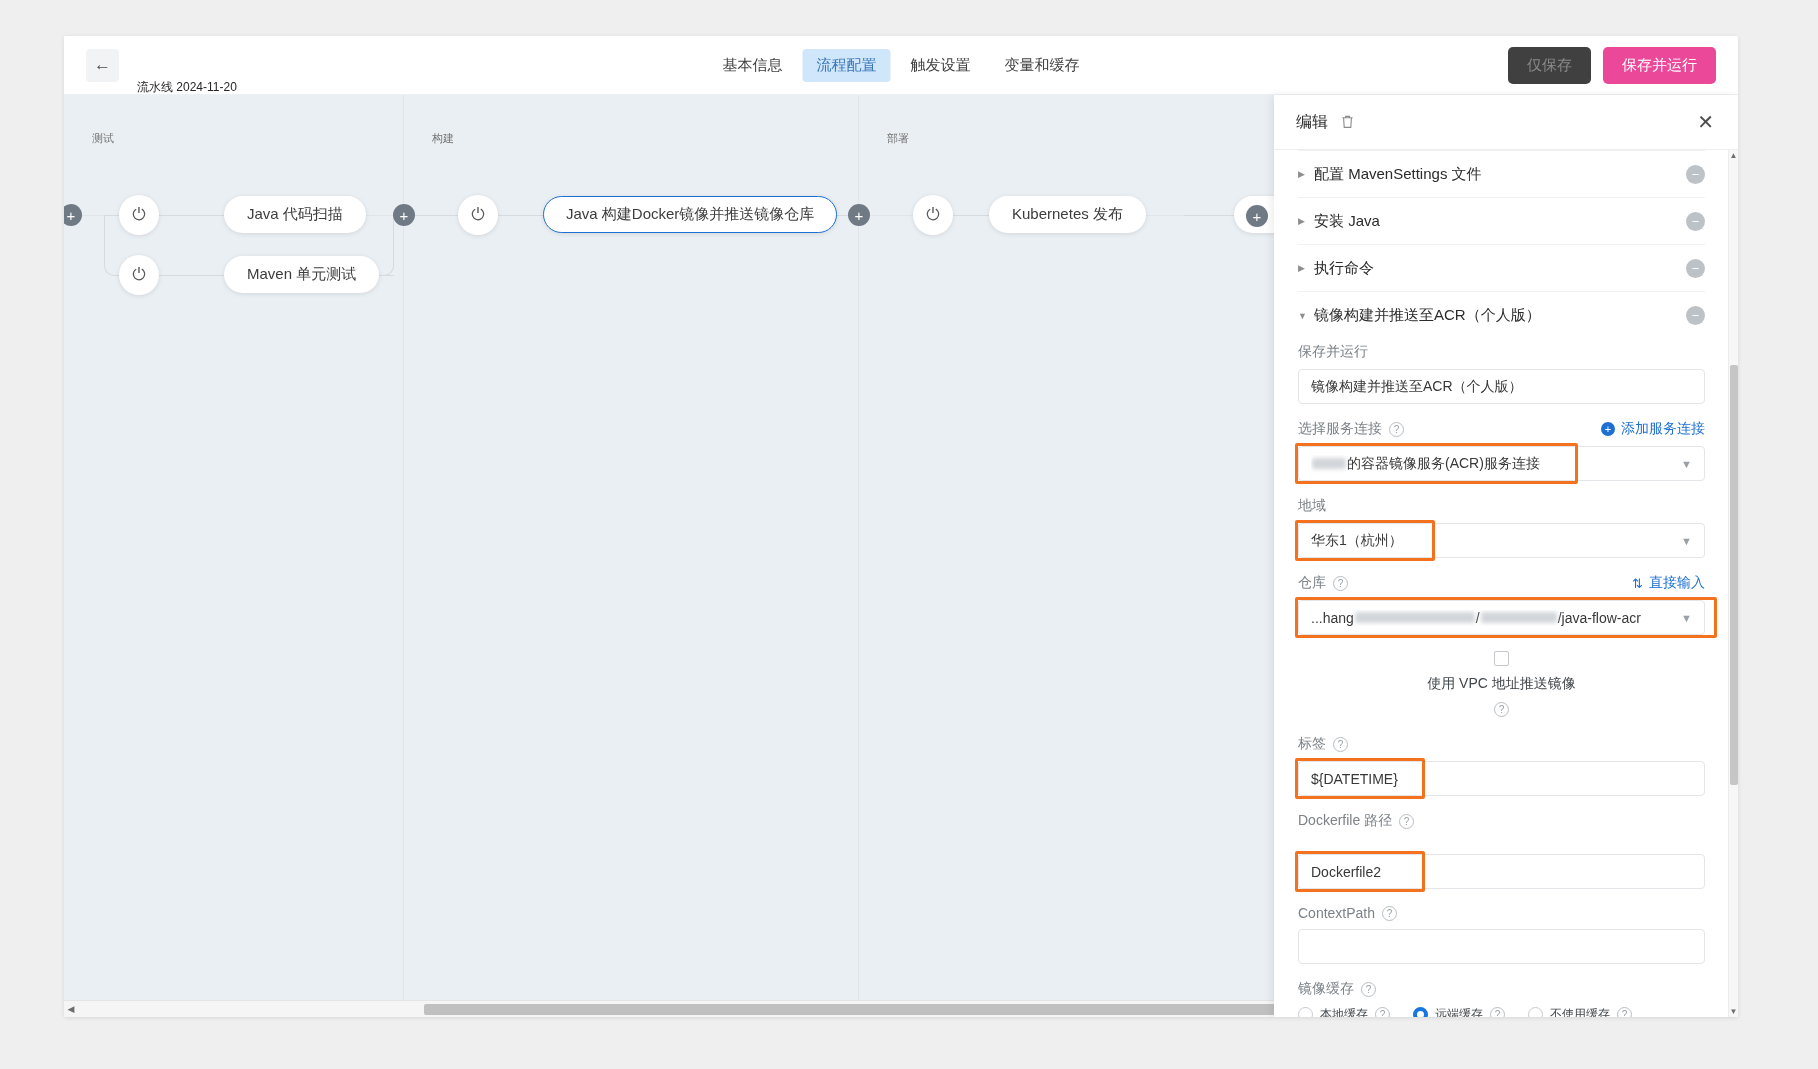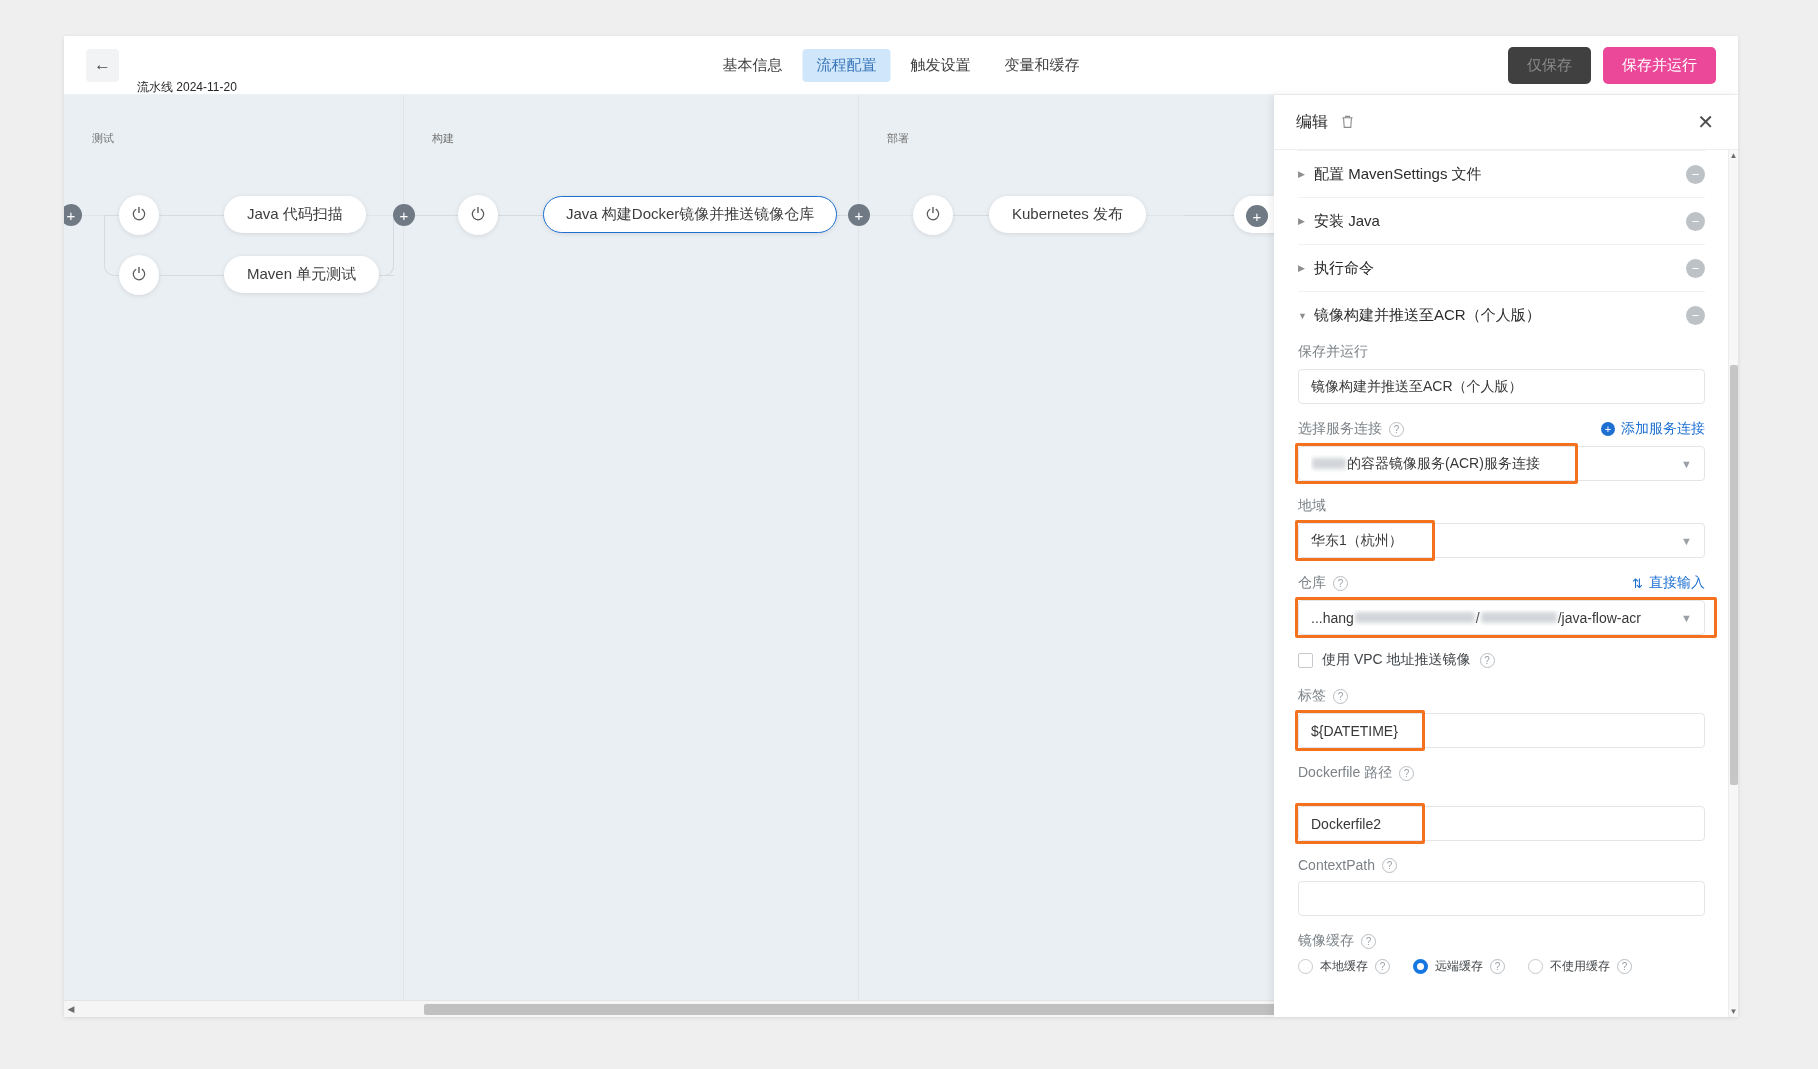--- a/index.html
+++ b/index.html
@@ -378,20 +378,21 @@
     filter: blur(2.2px);
     vertical-align: middle;
     margin: 0 1px;
   }
 
   .checkbox-row {
     display: flex;
     align-items: center;
     gap: 9px;
     margin-bottom: 18px;
+    flex-direction: column;
   }
   .cbox {
     width: 15px; height: 15px;
     border: 1px solid #c6cace;
     border-radius: 2px;
     background: #fff;
     flex: none;
     cursor: pointer;
   }
   .cb-label { font-size: 14px; color: #41464a; white-space: nowrap; }

